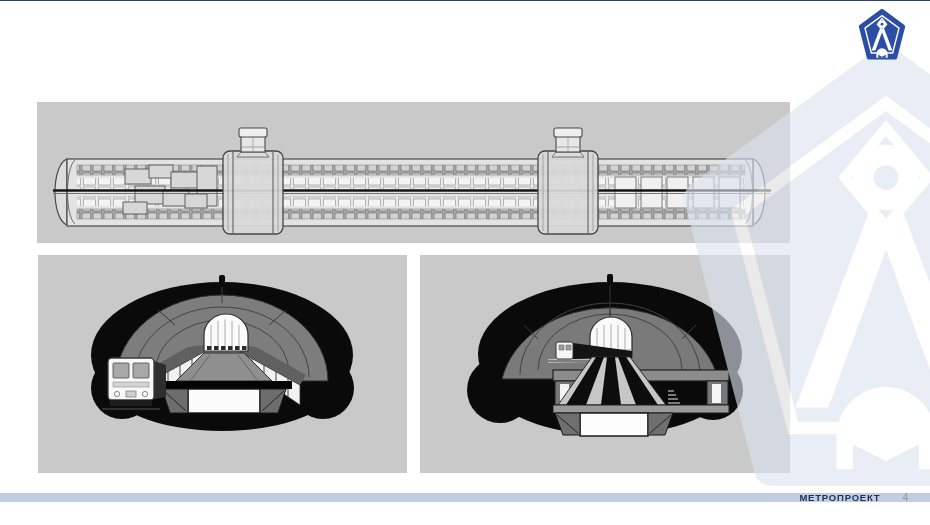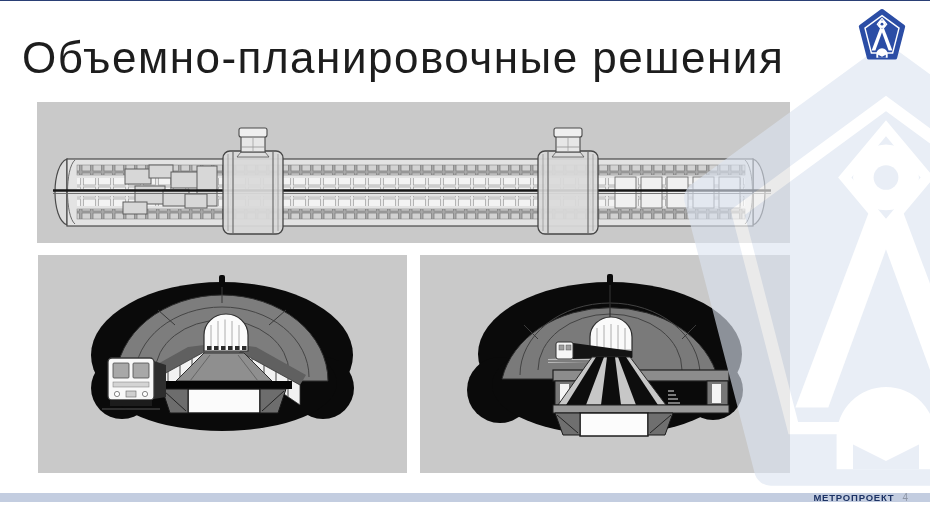--- a/index.html
+++ b/index.html
@@ -9,32 +9,31 @@
   .title{position:absolute;left:22px;top:34px;font-size:44px;line-height:48px;letter-spacing:1.5px;
          color:#1d1d1d;font-weight:400;white-space:nowrap;z-index:2;}
   .panel{position:absolute;background:#c9c9c9;z-index:1;}
   .panel svg{display:block;width:100%;height:100%;}
   .panel-top{left:37px;top:102px;width:753px;height:141px;}
   .panel-bl{left:38px;top:255px;width:369px;height:218px;}
   .panel-br{left:420px;top:255px;width:370px;height:218px;}
   .logo{position:absolute;left:857px;top:9px;width:50px;height:52px;z-index:5;}
   .watermark{position:absolute;left:680px;top:46px;width:412px;height:452px;opacity:.62;z-index:3;pointer-events:none;}
   .footer-bar{position:absolute;left:0;top:493px;width:100%;height:9px;background:#c3cde0;z-index:2;}
-  .footer-text{position:absolute;right:22px;top:489px;height:17px;display:flex;align-items:center;gap:8px;z-index:5;}
+  .footer-text{position:absolute;right:22px;top:489px;height:17px;display:flex;align-items:center;gap:22px;z-index:5;}
   .footer-brand{font-size:9.5px;font-weight:bold;letter-spacing:.8px;color:#1c3264;}
   .footer-page{font-size:10px;color:#8e96a6;}
 </style>
 </head>
 <body>
 
 <div class="slide">
 
   <div class="top-line"></div>
 
-  <h1 class="title" style="margin:0;">Объемно-планировочные решения</h1>
 
   <svg class="logo" viewBox="0 0 100 110">
     <g>
       <polygon points="50,4 95,37 78,103 22,103 5,37" fill="#2b4da5" stroke="#2b4da5" stroke-width="8" stroke-linejoin="round"></polygon>
       <polygon points="50,14 86,40.5 72.5,93 27.5,93 14,40.5" fill="none" stroke="#ffffff" stroke-width="3"></polygon>
       <polygon points="50,20 60,32 50,44 40,32" fill="none" stroke="#ffffff" stroke-width="2.5"></polygon>
       <circle cx="50" cy="32" r="8" fill="#ffffff"></circle>
       <circle cx="50" cy="32" r="3" fill="#2b4da5"></circle>
       <path d="M46,40 L28,88 L36,88 L52,44 Z" fill="#ffffff"></path>
       <path d="M54,40 L72,88 L64,88 L48,44 Z" fill="#ffffff"></path>

